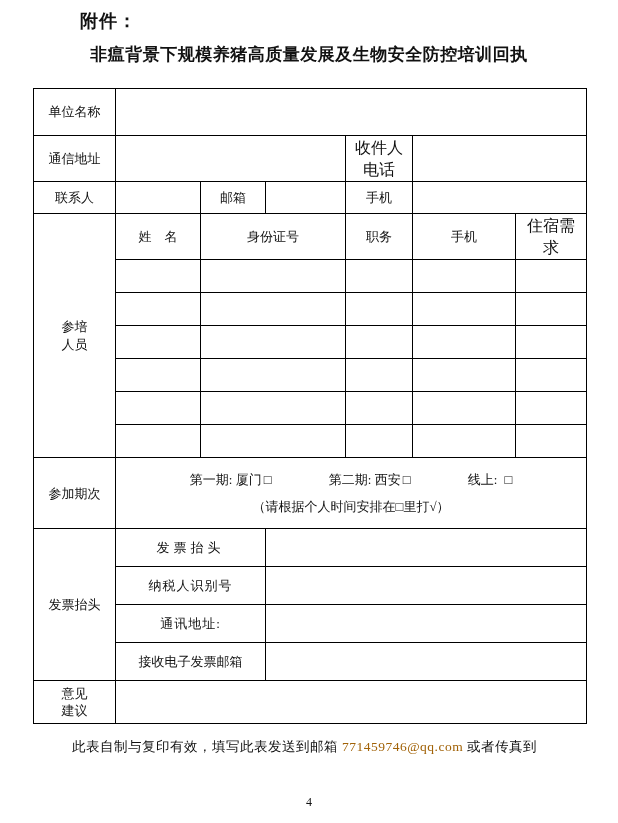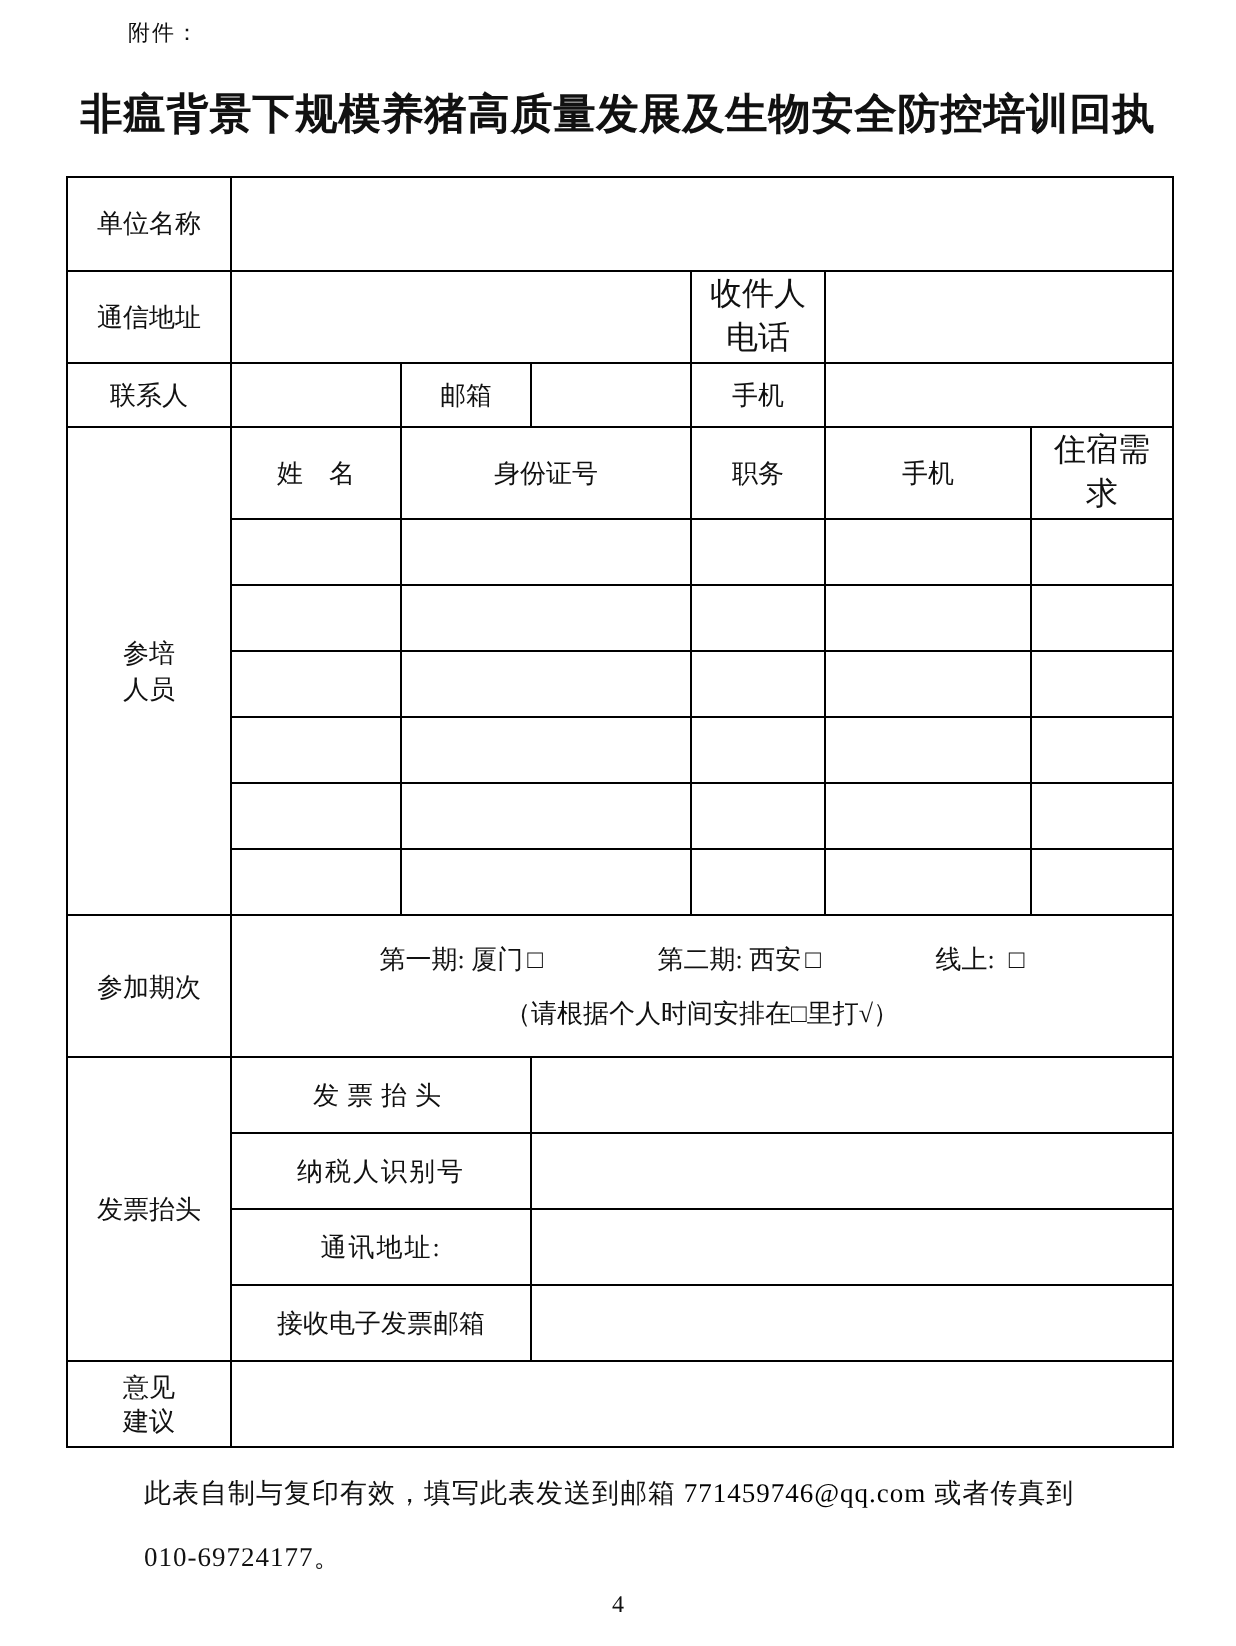--- a/index.html
+++ b/index.html
@@ -3,26 +3,26 @@
 <meta charset="utf-8">
 <style>
   * { margin:0; padding:0; box-sizing:border-box; }
   html,body { background:#ffffff; }
   body { font-family:"Liberation Serif", serif; color:#111; }
   .page {
     position:relative; width:618px; height:823px;
     background:#ffffff; overflow:hidden;
   }
   .attachment {
-    position:absolute; left:64px; top:9px;
-    font-size:11px; font-weight:normal; letter-spacing:1px;
+    position:absolute; left:80px; top:9px;
+    font-size:18px; font-weight:bold; letter-spacing:1px;
   }
   .doc-title {
     position:absolute; left:0; right:0; top:43px;
-    text-align:center; font-size:21px; font-weight:bold; letter-spacing:0.5px;
+    text-align:center; font-size:17px; font-weight:bold; letter-spacing:0.5px;
   }
   table.form {
     position:absolute; left:33px; top:88px; width:553px;
     border-collapse:collapse; table-layout:fixed;
   }
   td {
     border:1px solid #000;
     font-size:13px; text-align:center; vertical-align:middle;
     padding:1px 3px; overflow:hidden; line-height:1.35;
   }
@@ -176,19 +176,18 @@
       </tr>
       <tr class="row-comments">
         <td class="pre">意见
 建议</td>
         <td colspan="6"></td>
       </tr>
     </tbody>
   </table>
 
   <div class="footer-note">
-    <div><span>此表自制与复印有效，填写此表发送到邮箱 </span><a href="#" class="email-link" id="email-link" style="color: #000000;">771459746@qq.com</a><span> 或者传真到</span></div>
-    <div class="footer-line2">010-69724177。</div>
+    <div><span>此表自制与复印有效，填写此表发送到邮箱 </span><a href="#" class="email-link" id="email-link" style="color: #a16207;">771459746@qq.com</a><span> 或者传真到</span></div>
   </div>
 
   <div class="page-number">4</div>
 
 </div>
 
 </body></html>

